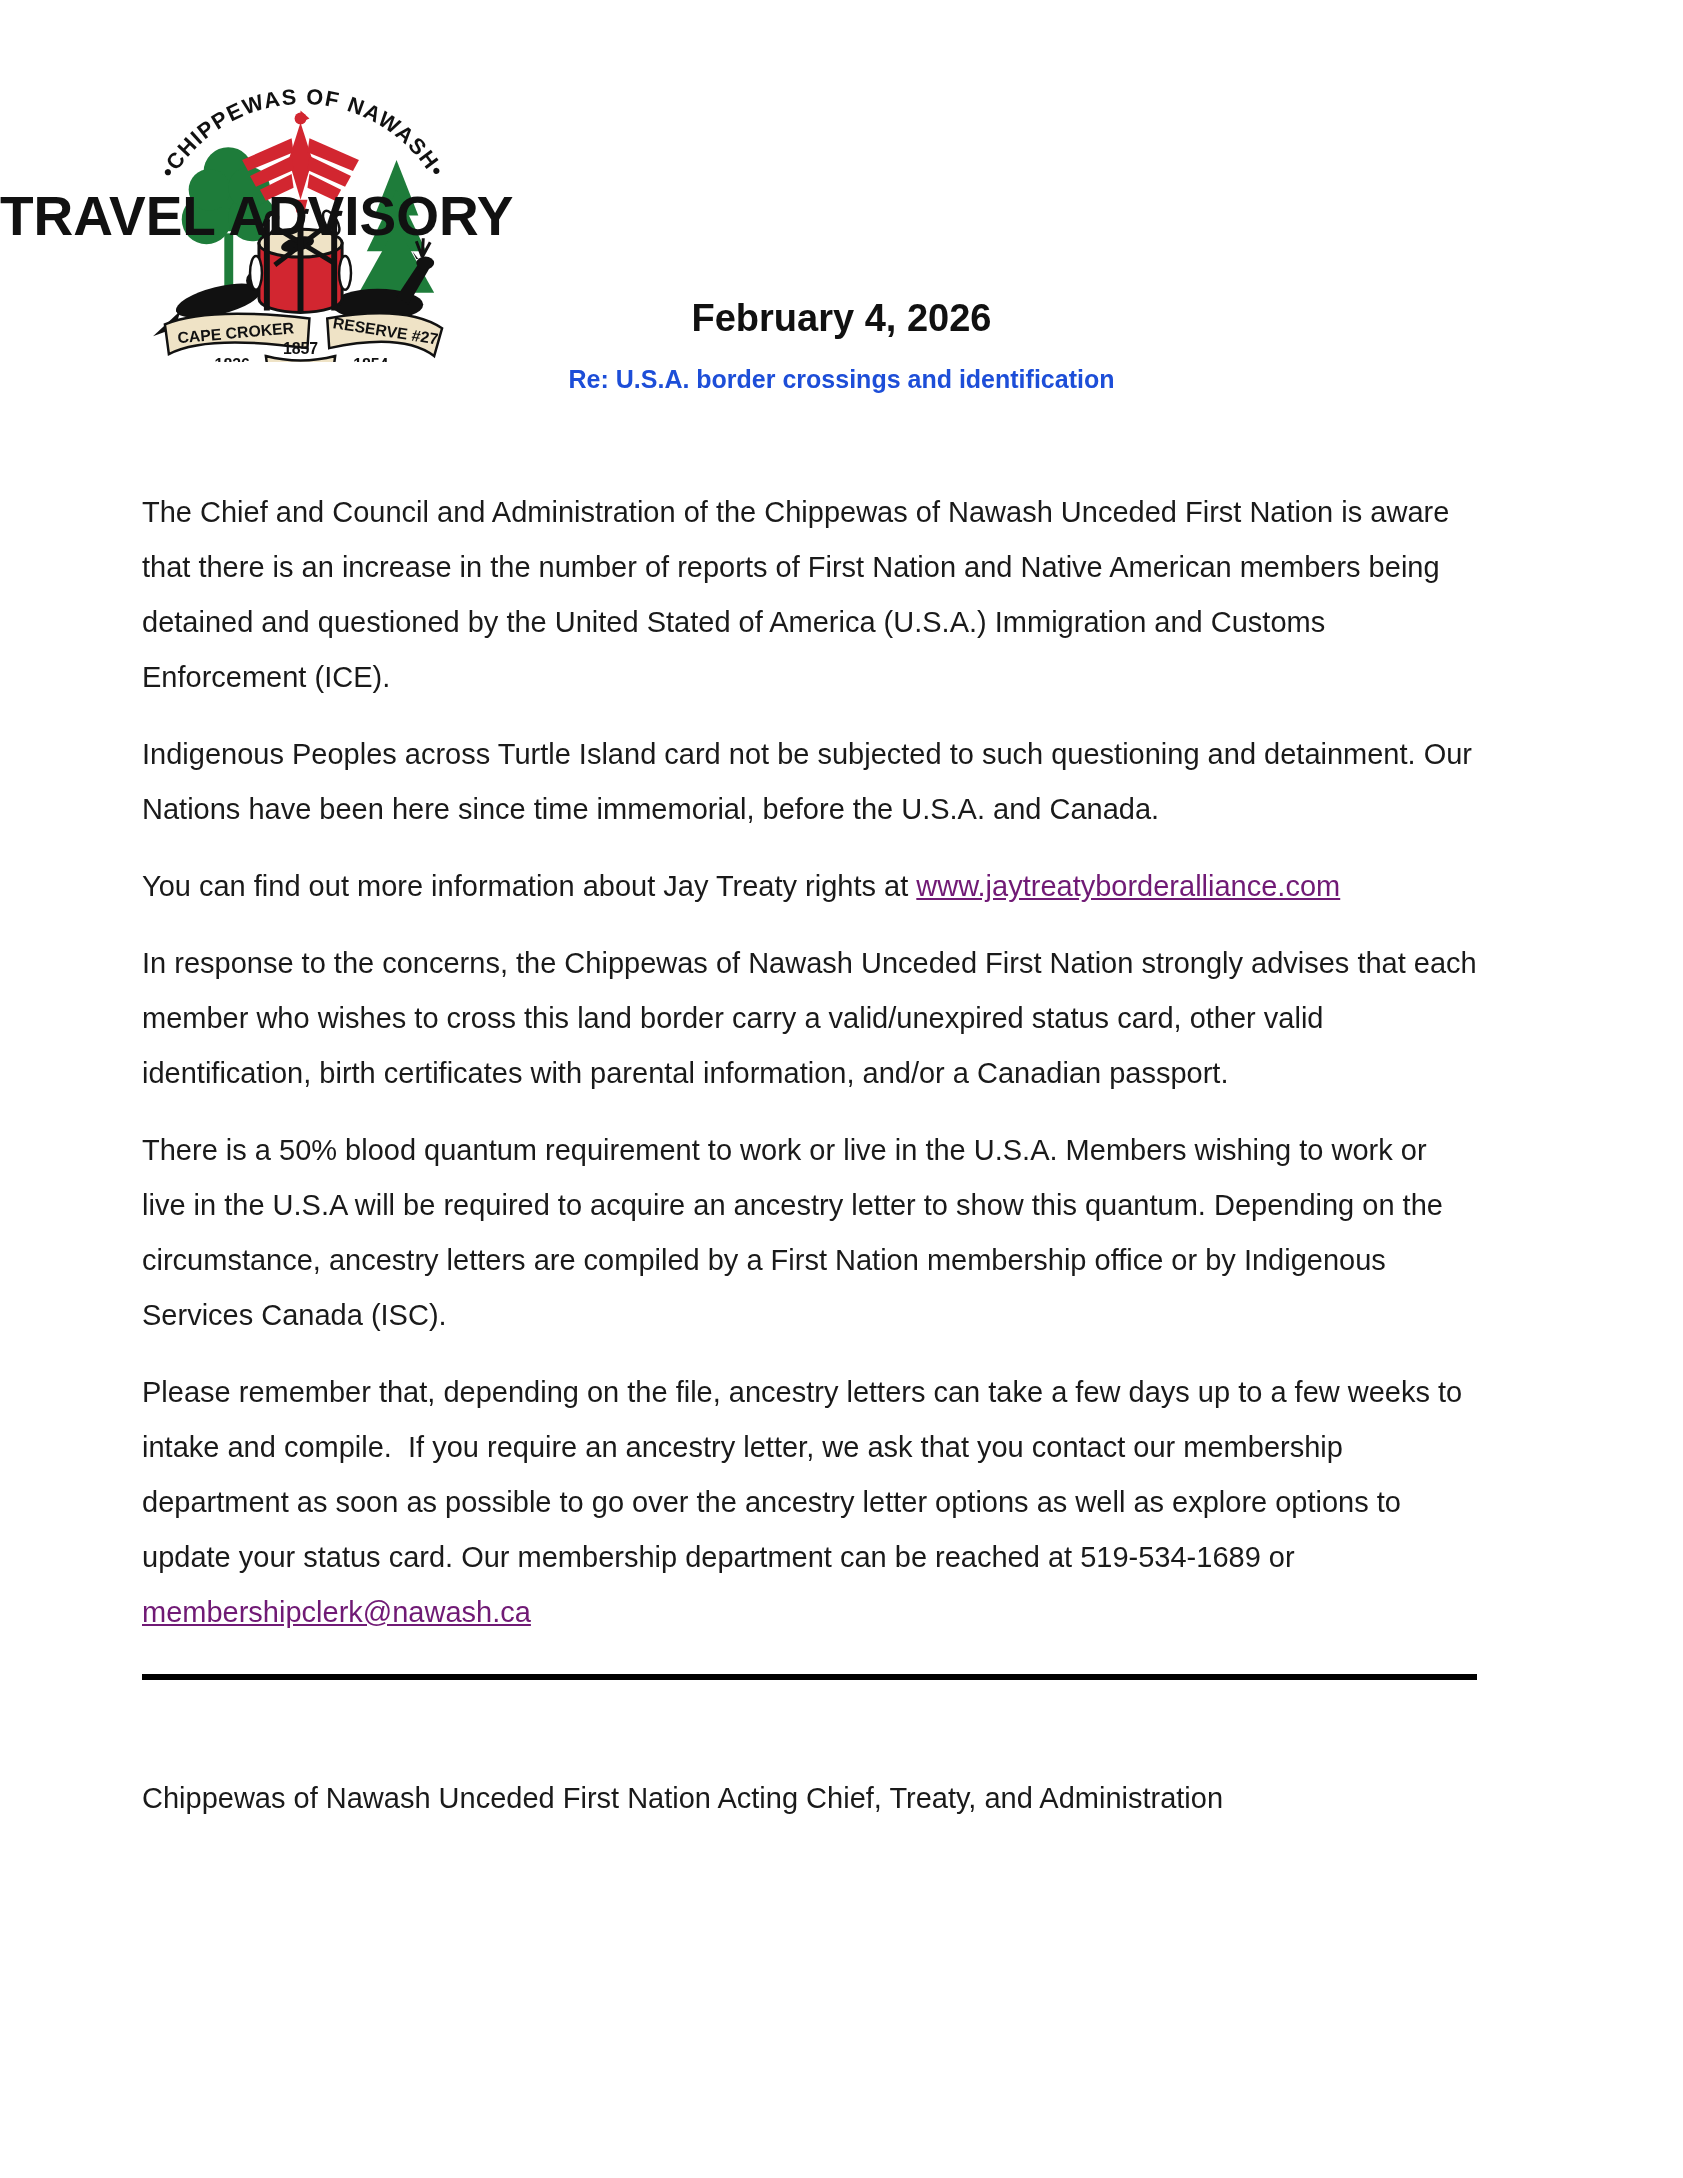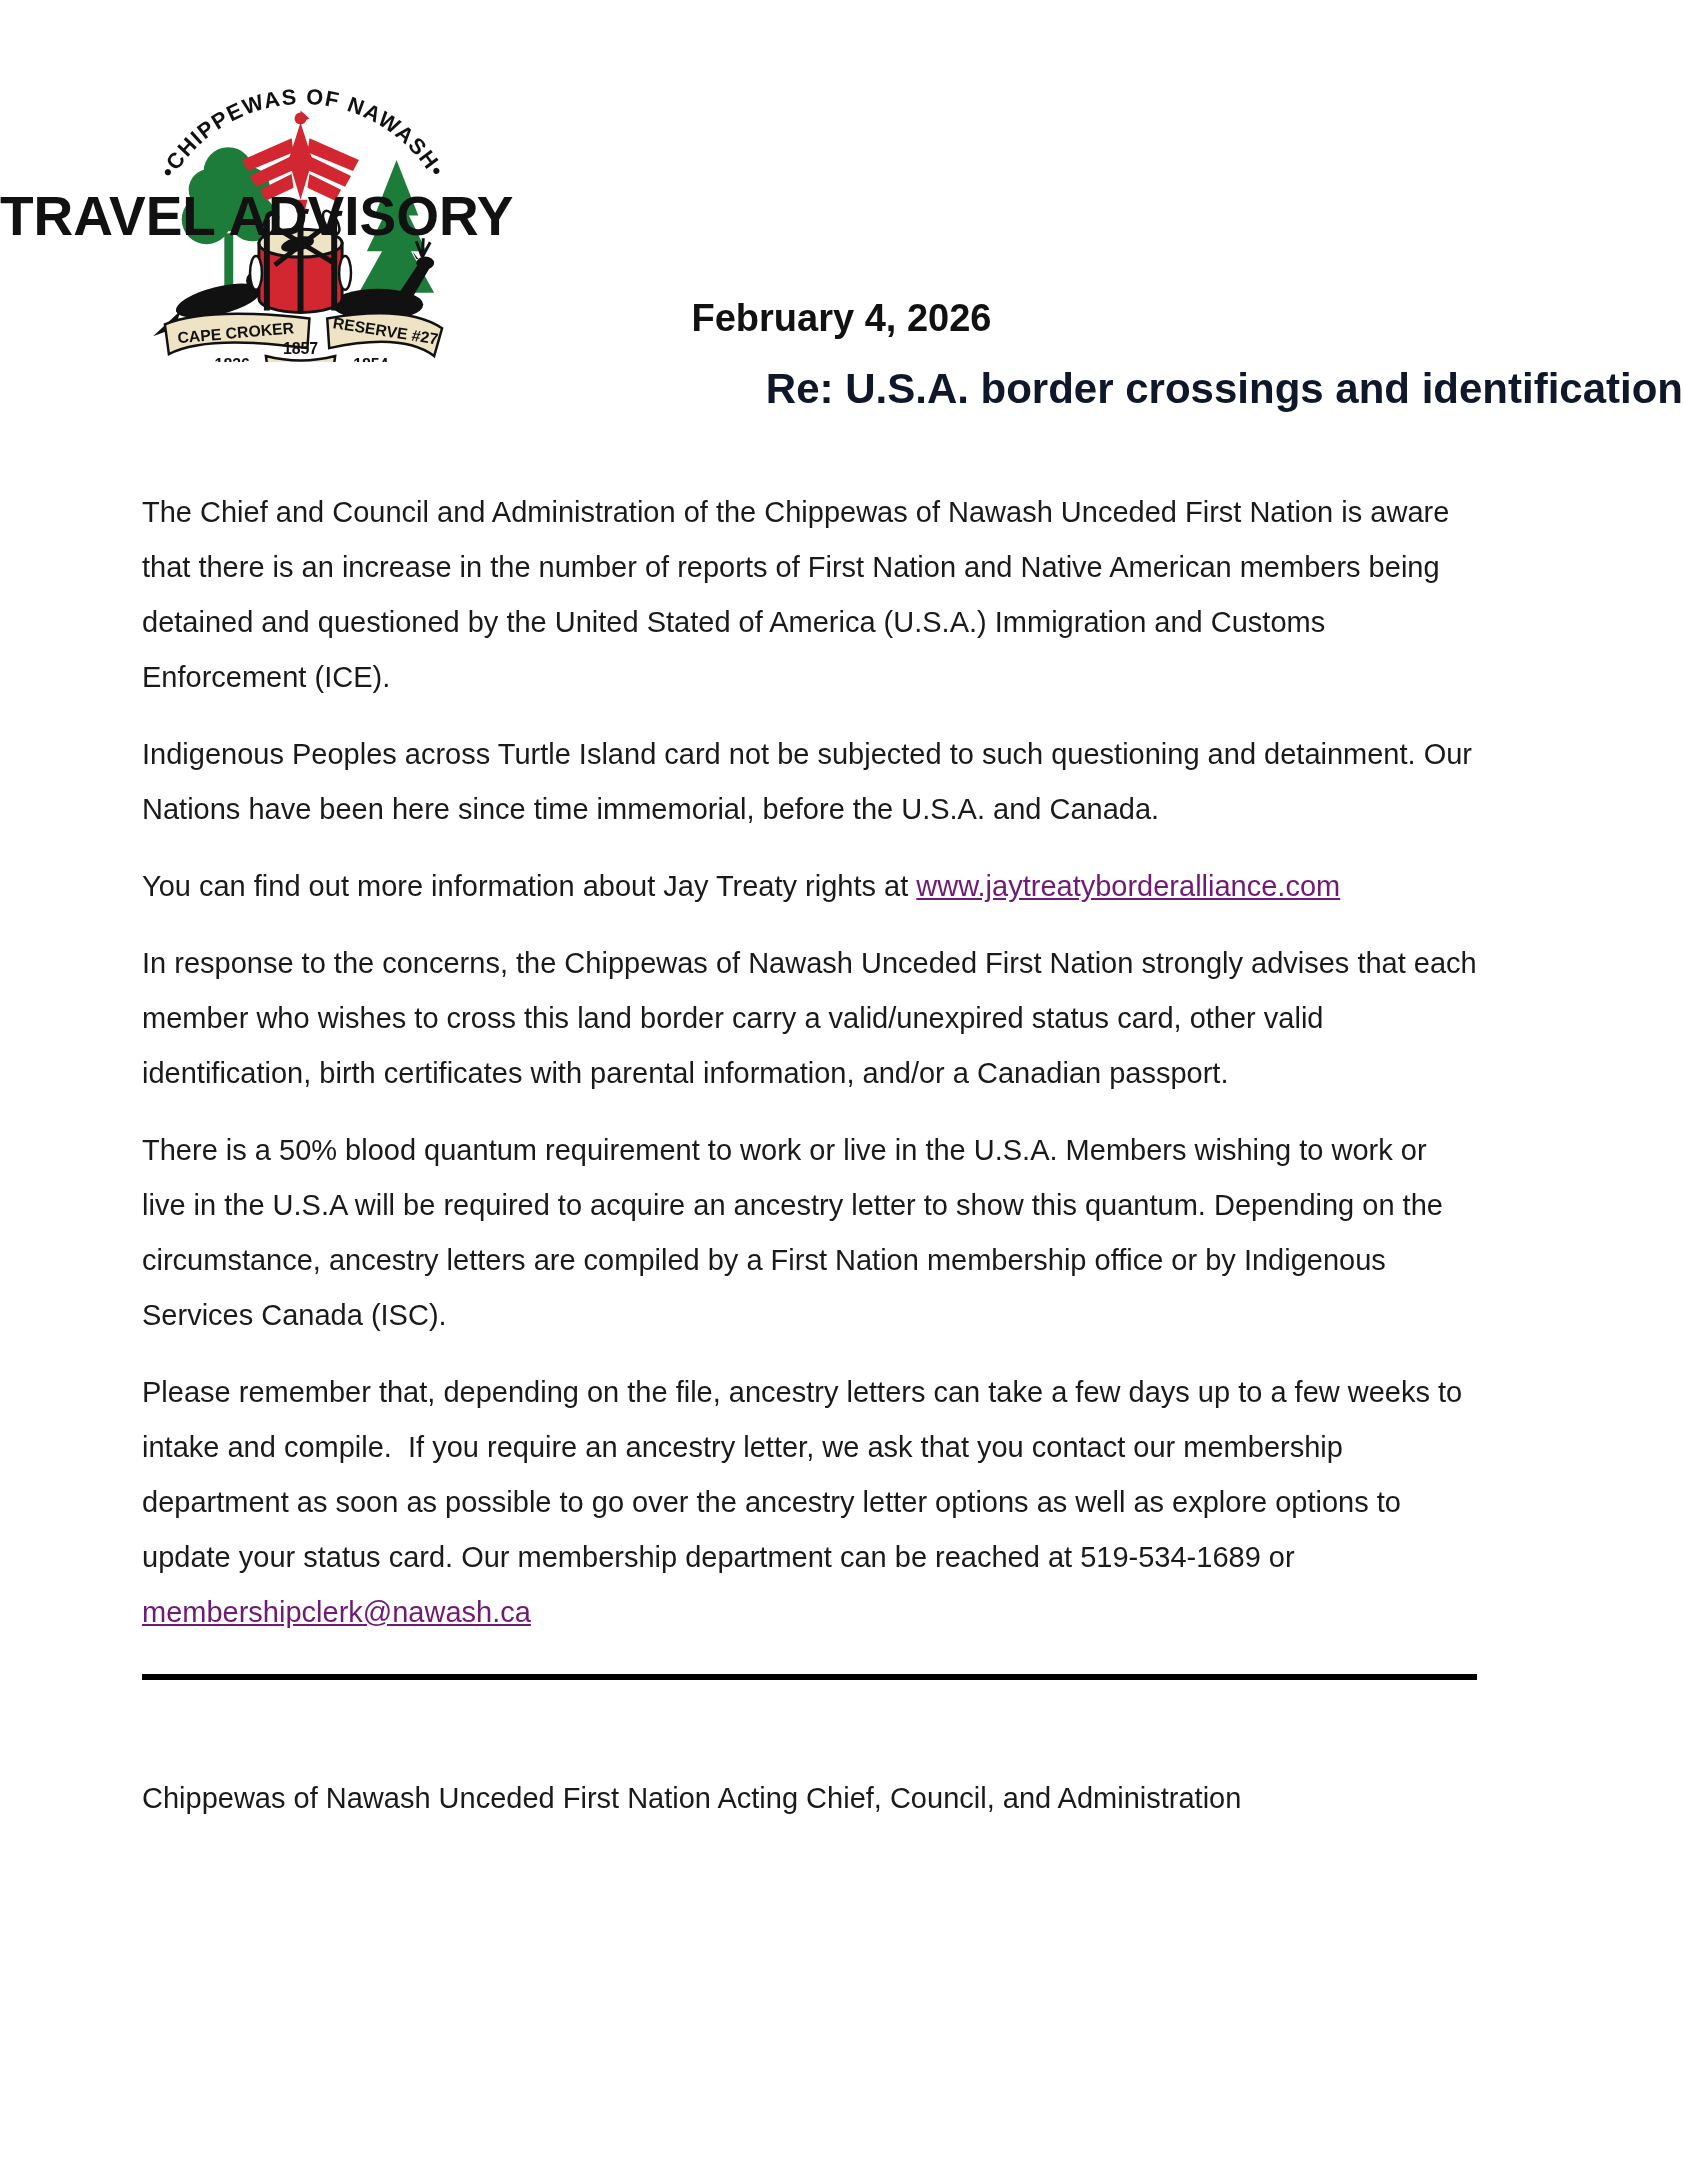--- a/index.html
+++ b/index.html
@@ -10,22 +10,22 @@
   .logo{position:absolute;left:137px;top:69px;width:331px;height:293px;}
   .hdr-title{
     position:absolute;top:184px;left:0;width:100%;text-align:left;
     font-size:55px;font-weight:700;color:#111;
   }
   .hdr-date{
     position:absolute;top:297px;left:0;width:100%;text-align:center;
     font-size:38px;font-weight:700;color:#111;
   }
   .hdr-subject{
-    position:absolute;top:365px;left:0;width:100%;text-align:right;
-    font-size:42px;font-weight:700;color:#0f172a;
+    position:absolute;top:365px;left:0;width:100%;text-align:center;
+    font-size:25px;font-weight:700;color:#1d4ed8;
   }
   .body-col{
     position:absolute;left:142px;top:485px;width:1335px;
     font-size:29px;line-height:55px;color:#1a1a1a;
   }
   .body-col p{margin:0 0 22px 0;white-space:pre-wrap;}
   a.doc-link{color:#701a75;text-decoration:underline;cursor:pointer;}
   .rule{height:6px;background:#000;border:0;margin:34px 0 0 0;width:100%;}
   .signature{margin-top:91px !important;}
   
@@ -137,17 +137,17 @@
   <div class="body-col">
     <p>The Chief and Council and Administration of the Chippewas of Nawash Unceded First Nation is aware that there is an increase in the number of reports of First Nation and Native American members being detained and questioned by the United Stated of America (U.S.A.) Immigration and Customs Enforcement (ICE).</p>
     <p>Indigenous Peoples across Turtle Island card not be subjected to such questioning and detainment. Our Nations have been here since time immemorial, before the U.S.A. and Canada.</p>
     <p><span>You can find out more information about Jay Treaty rights at </span><a class="doc-link">www.jaytreatyborderalliance.com</a></p>
     <p>In response to the concerns, the Chippewas of Nawash Unceded First Nation strongly advises that each member who wishes to cross this land border carry a valid/unexpired status card, other valid identification, birth certificates with parental information, and/or a Canadian passport.</p>
     <p>There is a 50% blood quantum requirement to work or live in the U.S.A. Members wishing to work or live in the U.S.A will be required to acquire an ancestry letter to show this quantum. Depending on the circumstance, ancestry letters are compiled by a First Nation membership office or by Indigenous Services Canada (ISC).</p>
     <p><span>Please remember that, depending on the file, ancestry letters can take a few days up to a few weeks to intake and compile.  If you require an ancestry letter, we ask that you contact our membership department as soon as possible to go over the ancestry letter options as well as explore options to update your status card. Our membership department can be reached at 519-534-1689 or </span><a class="doc-link">membershipclerk@nawash.ca</a></p>
 
     <hr class="rule">
 
-    <p class="signature">Chippewas of Nawash Unceded First Nation Acting Chief, Council, and Administration</p>
+    <p class="signature">Chippewas of Nawash Unceded First Nation Acting Chief, Treaty, and Administration</p>
   </div>
 
 </div>
 
 
 </body></html>

